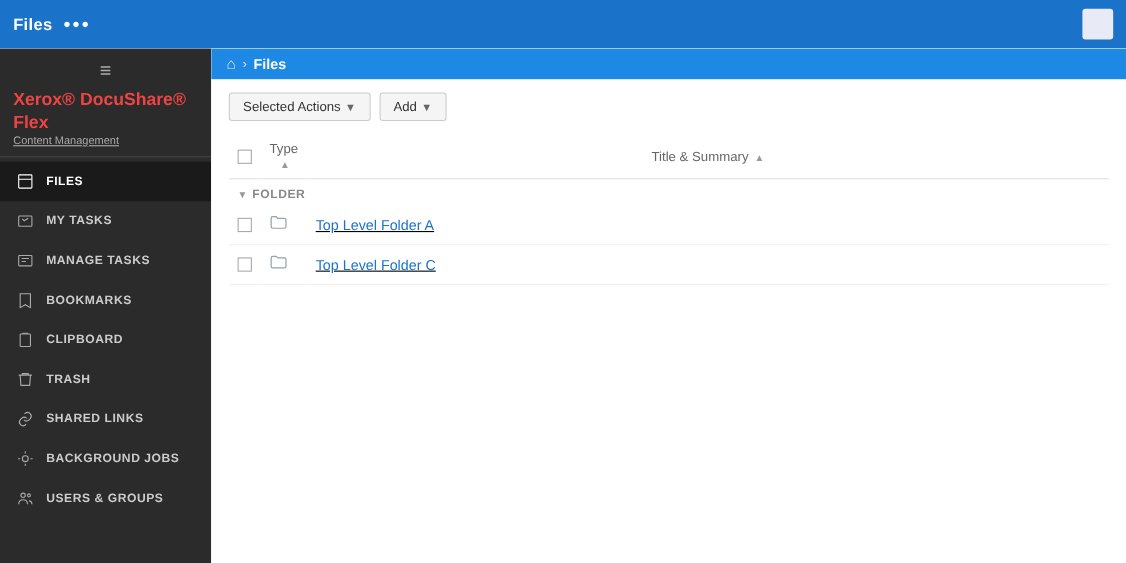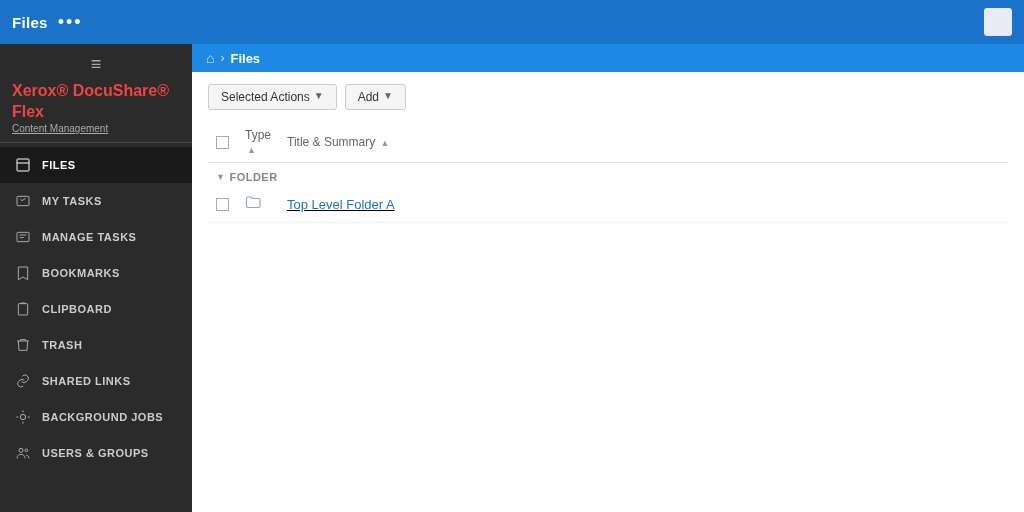--- a/index.html
+++ b/index.html
@@ -153,21 +153,21 @@
     }
 
     .toolbar {
       display: flex;
       gap: 8px;
       margin-bottom: 12px;
     }
 
     .btn-toolbar {
       display: flex;
-      align-items: flex-start;
+      align-items: flex-end;
       gap: 4px;
       padding: 5px 12px;
       border: 1px solid #ccc;
       background: #f5f5f5;
       border-radius: 3px;
       font-size: 12px;
       color: #333;
       cursor: pointer;
     }
     .btn-caret {
@@ -178,21 +178,21 @@
     
     .file-table {
       width: 100%;
       border-collapse: collapse;
       font-size: 13px;
     }
     .file-table thead tr {
       border-bottom: 1px solid #e0e0e0;
     }
     .file-table thead th {
-      text-align: left;
+      text-align: center;
       padding: 6px 8px;
       font-size: 12px;
       color: #666;
       font-weight: normal;
     }
     .file-table .col-check {
       width: 28px;
     }
     .file-table .col-icon {
       width: 28px;
@@ -428,19 +428,36 @@
                   <path d="M2 6a2 2 0 0 1 2-2h4l2 2h8a2 2 0 0 1 2 2v8a2 2 0 0 1-2 2H4a2 2 0 0 1-2-2V6z"></path>
                 </svg>
               </span>
             </td>
             <td>
               <span class="file-name">Top Level Folder A</span>
             </td>
           </tr>
 
 
+          <tr class="file-row">
+            <td>
+              <div class="checkbox-cell">
+                  <span class="cb"></span>
+                </div>
+            </td>
+            <td>
+              <span class="folder-icon">
+                <svg viewBox="0 0 24 24" fill="none" stroke="#90a4ae" stroke-width="1.5">
+                  <path d="M2 6a2 2 0 0 1 2-2h4l2 2h8a2 2 0 0 1 2 2v8a2 2 0 0 1-2 2H4a2 2 0 0 1-2-2V6z"></path>
+                </svg>
+              </span>
+            </td>
+            <td>
+              <span class="file-name">Top Level Folder C</span>
+            </td>
+          </tr>
 
         </tbody>
       </table>
     </div>
   </div>
 
 </div>
 
 </body></html>

